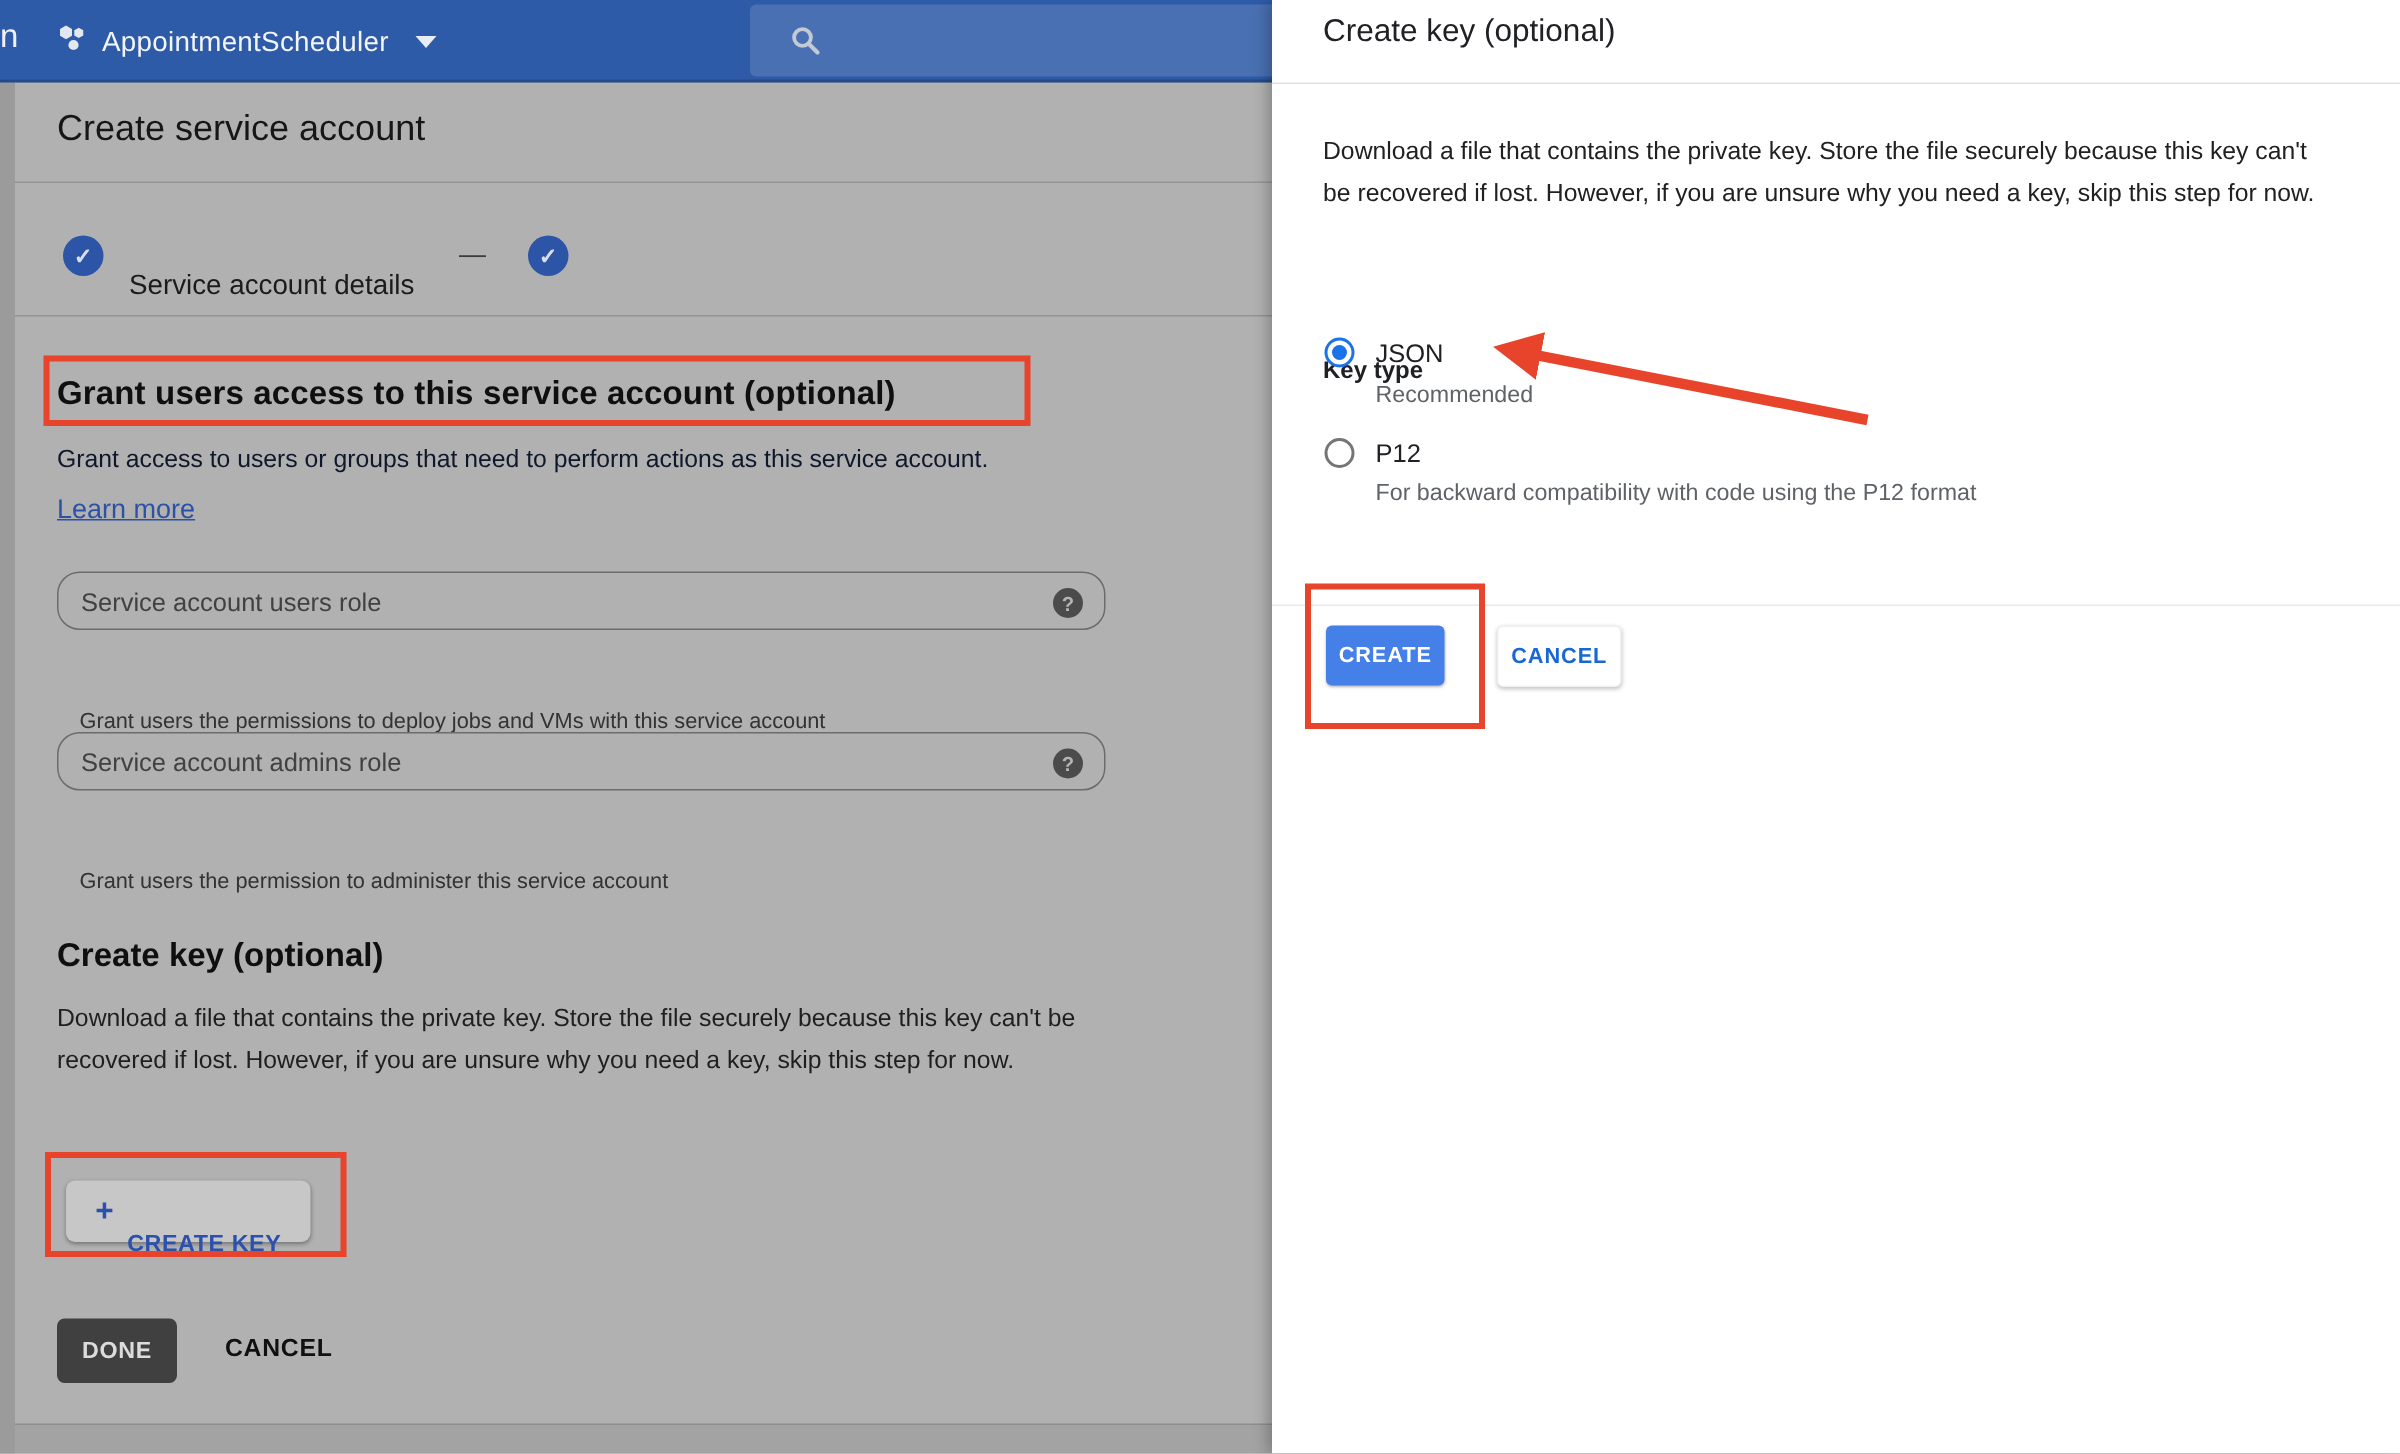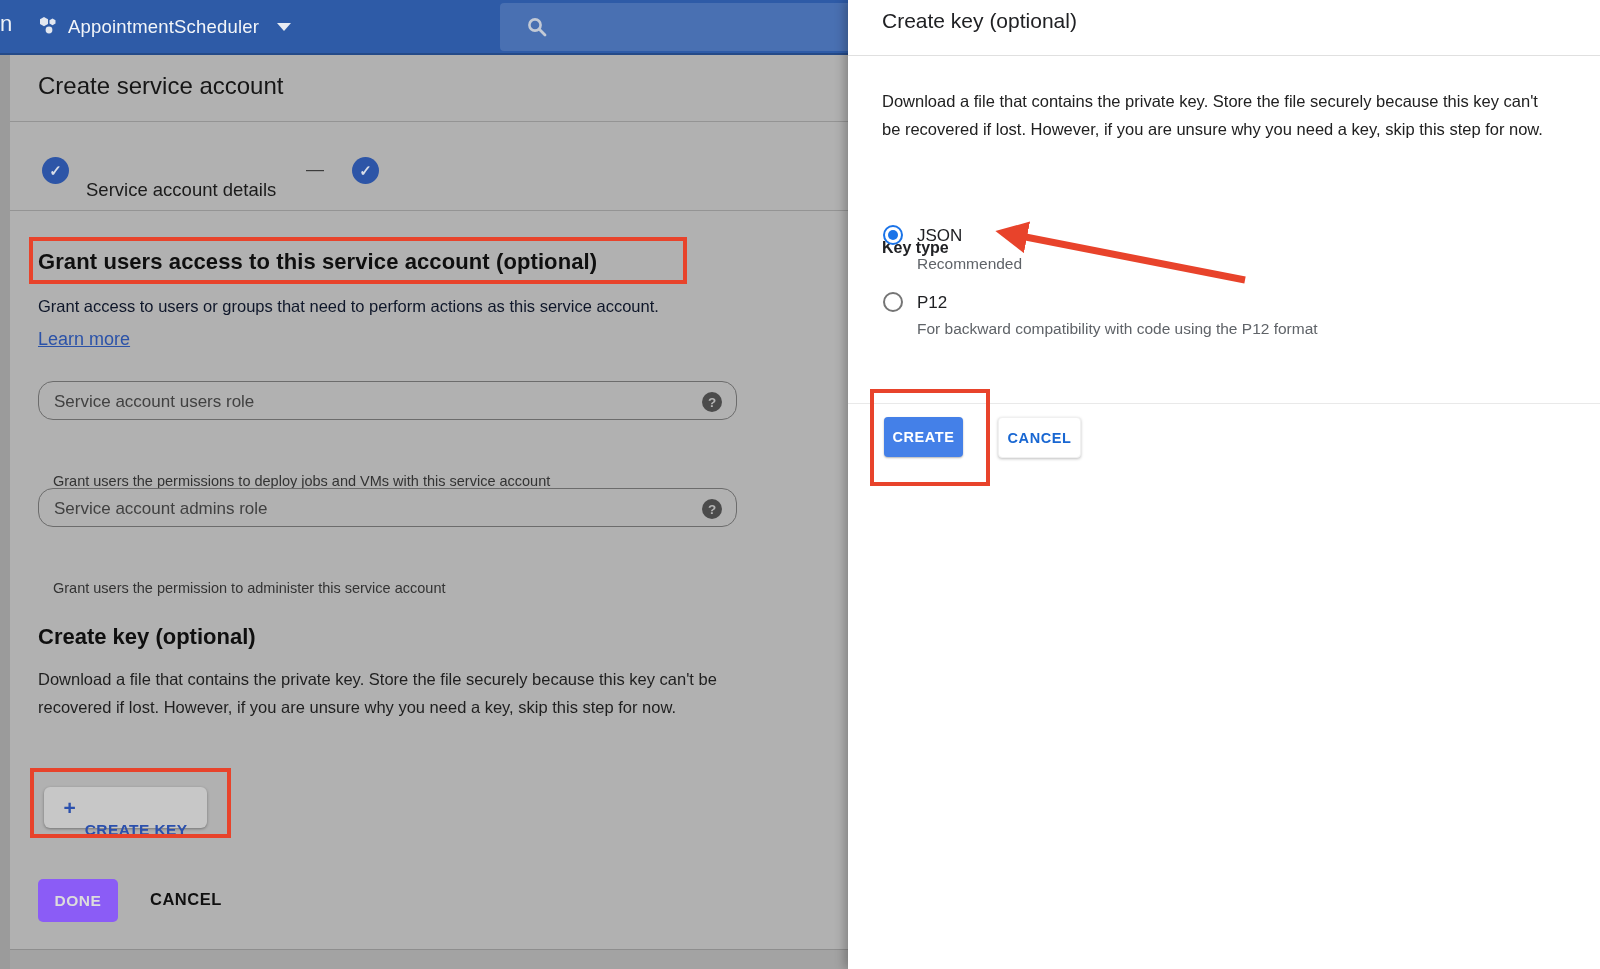--- a/index.html
+++ b/index.html
@@ -42,21 +42,21 @@
   .help-badge { position:absolute; right:14px; top:10px; width:20px; height:20px; border-radius:50%; background:#4b4b4b; color:#b5b5b5; font-size:13.5px; font-weight:700; display:flex; align-items:center; justify-content:center; cursor:pointer; }
   .fld-helper { position:absolute; left:53px; font-size:14.5px; color:#333;margin-top:41px; }
 
   
   .ck-heading { position:absolute; left:38px; top:624px; font-size:22px; font-weight:700; color:#0f0f0f; }
   .ck-desc { position:absolute; left:38px; top:666px; width:680px; font-size:16.5px; line-height:27.5px; color:#1f1f1f; }
   .ck-button { position:absolute; left:44px; top:787px; width:163px; height:41px; background:#c7c7c7; border:none; border-radius:6px; box-shadow:0 1px 3px rgba(0,0,0,0.35); display:flex; align-items:center; justify-content:center; gap:9px; cursor:pointer; }
   .ck-plus { color:#2b50ad; font-size:21px; font-weight:700; line-height:1; }
   .ck-btn-label { color:#2b50ad; font-size:15.5px; font-weight:700; letter-spacing:0.4px;margin-top:44px; }
 
-  .done-button { position:absolute; left:38px; top:879px; width:80px; height:43px; background:#8b5cf6; border:none; border-radius:5px; color:#dcdcdc; font-family:"Liberation Sans", sans-serif; font-size:15.5px; font-weight:700; letter-spacing:0.5px; cursor:pointer; }
+  .done-button { position:absolute; left:38px; top:879px; width:80px; height:43px; background:#404040; border:none; border-radius:5px; color:#dcdcdc; font-family:"Liberation Sans", sans-serif; font-size:15.5px; font-weight:700; letter-spacing:0.5px; cursor:pointer; }
   .cancel-left { position:absolute; left:150px; top:890px; font-size:16.5px; font-weight:700; color:#101010; letter-spacing:0.5px; cursor:pointer; background:none; border:none; font-family:"Liberation Sans", sans-serif; }
 
   
   #panel { position:absolute; left:848px; top:0; width:752px; height:969px; background:#ffffff; box-shadow:-3px 0 10px rgba(0,0,0,0.28); z-index:10; }
   .panel-title { position:absolute; left:34px; top:9px; font-size:21px; color:#202124; }
   .panel-divider-top { position:absolute; left:0; top:55px; width:752px; border-top:1px solid #e0e0e0; }
   .panel-desc { position:absolute; left:34px; top:88px; width:668px; font-size:16.5px; line-height:27.5px; color:#212121; }
   .keytype-label { position:absolute; left:34px; top:196px; font-size:16px; font-weight:700; color:#202124;margin-top:43px; }
 
   .radio-outer { position:absolute; width:20px; height:20px; border-radius:50%; background:#fff; cursor:pointer; }

